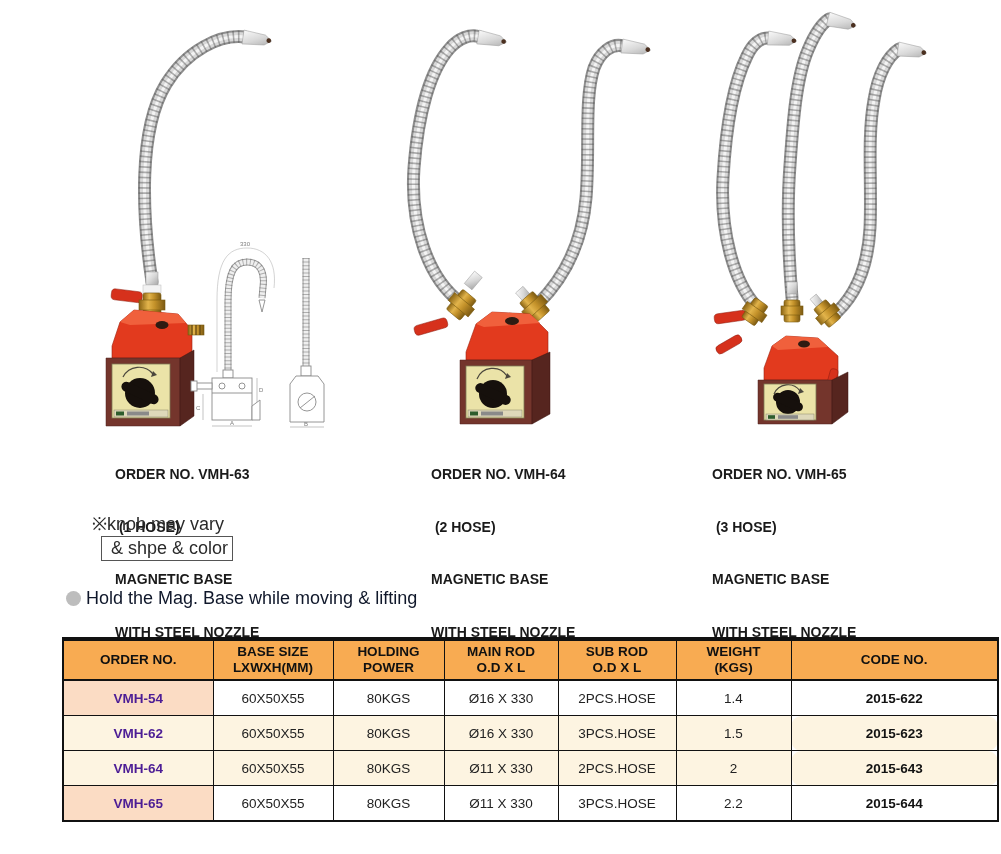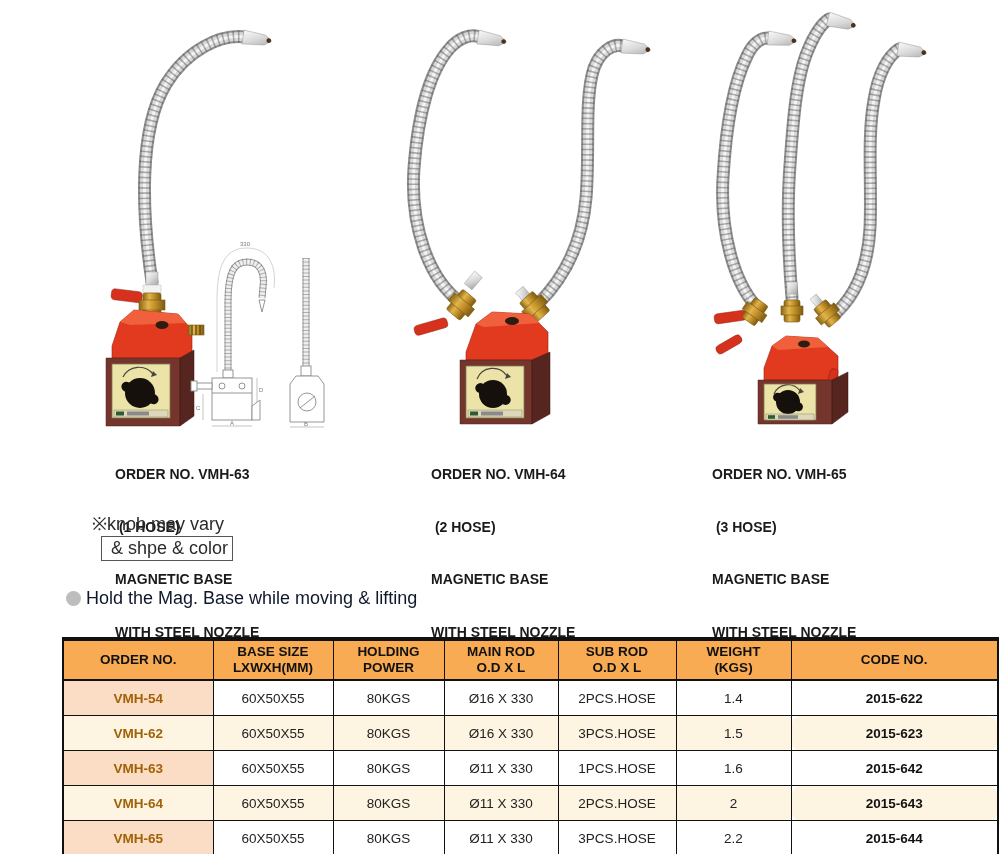--- a/index.html
+++ b/index.html
@@ -47,21 +47,21 @@
   .spec-table{position:absolute;left:62px;top:637px;width:935px;border-collapse:collapse;
               table-layout:fixed;border:2px solid var(--c-table-border,#111);
               border-top:4px solid var(--c-table-border,#111);}
   .spec-table th,.spec-table td{border:1px solid var(--c-table-border,#111);
               text-align:center;vertical-align:middle;padding:0;font-size:13.5px;color:#222;}
   .spec-table th{background:var(--c-table-header-bg,#F8AB52);font-weight:bold;height:38px;
               white-space:pre-line;line-height:1.18;color:#111;
               border-bottom:2px solid var(--c-table-border,#111);}
   .spec-table td{height:34px;background:#fff;}
   .spec-table tr.alt td{background:var(--c-table-alt-row-bg,#FDF4E1);}
-  .spec-table td.first{background:var(--c-table-first-col-bg,#FBDCC4);font-weight:bold;color:#a16207;}
+  .spec-table td.first{background:var(--c-table-first-col-bg,#FBDCC4);font-weight:bold;color:#4c1d95;}
   .spec-table td.code{font-weight:bold;color:#111;border-radius:11px;}
 </style>
 </head>
 <body>
 
 <div class="page">
 
   <svg class="fig" style="left:90px;top:10px" width="250" height="420" viewBox="0 0 250 420">
     <defs>
       <linearGradient id="gBrass" x1="0" y1="0" x2="1" y2="0">
@@ -351,29 +351,20 @@
         </tr>
         <tr class="alt">
           <td class="first">VMH-62</td>
           <td>60X50X55</td>
           <td>80KGS</td>
           <td>Ø16 X 330</td>
           <td>3PCS.HOSE</td>
           <td>1.5</td>
           <td class="code">2015-623</td>
         </tr>
-        <tr>
-          <td class="first">VMH-63</td>
-          <td>60X50X55</td>
-          <td>80KGS</td>
-          <td>Ø11 X 330</td>
-          <td>1PCS.HOSE</td>
-          <td>1.6</td>
-          <td class="code">2015-642</td>
-        </tr>
         <tr class="alt">
           <td class="first">VMH-64</td>
           <td>60X50X55</td>
           <td>80KGS</td>
           <td>Ø11 X 330</td>
           <td>2PCS.HOSE</td>
           <td>2</td>
           <td class="code">2015-643</td>
         </tr>
         <tr>

